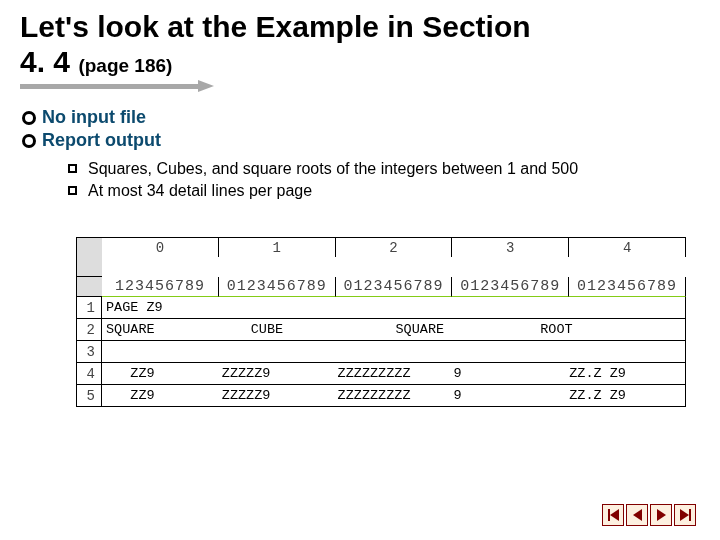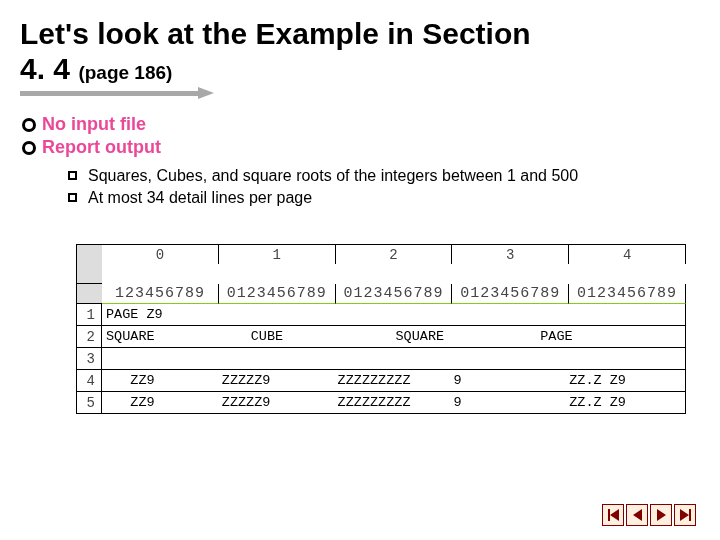--- a/index.html
+++ b/index.html
@@ -5,21 +5,21 @@
   * { margin: 0; padding: 0; box-sizing: border-box; }
   body {
     width: 720px;
     height: 540px;
     background: #fff;
     font-family: Verdana, Geneva, sans-serif;
     position: relative;
     overflow: hidden;
   }
   .slide {
-    padding: 17px 20px 0 20px;
+    padding: 10px 20px 0 20px;
   }
   .title-block {
     margin-bottom: 6px;
   }
   .title-line1 {
     font-size: 30px;
     font-weight: bold;
     color: #000;
     line-height: 1.15;
   }
@@ -68,21 +68,21 @@
   }
   .b1 .ic {
     width: 14px; height: 14px;
     margin-top: 4px;
     margin-right: 6px;
     flex-shrink: 0;
   }
   .b1 .txt {
     font-size: 18px;
     font-weight: bold;
-    color: #ec4899;
+    color: #0c4a6e;
   }
   .ring {
     width: 14px; height: 14px;
     border: 3px solid #000;
     border-radius: 50%;
     display: block;
   }
   .sub {
     margin-left: 46px;
     margin-top: 8px;
@@ -289,21 +289,21 @@
         <span class="chunk"></span>
         <span class="chunk"></span>
       </div>
     </div>
     <div class="body-row">
       <div class="gutter">2</div>
       <div class="cells">
         <span class="chunk">SQUARE</span>
         <span class="chunk">CUBE</span>
         <span class="chunk">SQUARE</span>
-        <span class="chunk">PAGE</span>
+        <span class="chunk">ROOT</span>
       </div>
     </div>
     <div class="body-row">
       <div class="gutter">3</div>
       <div class="cells">
         <span class="chunk"></span>
         <span class="chunk"></span>
         <span class="chunk"></span>
         <span class="chunk"></span>
         <span class="chunk"></span>

